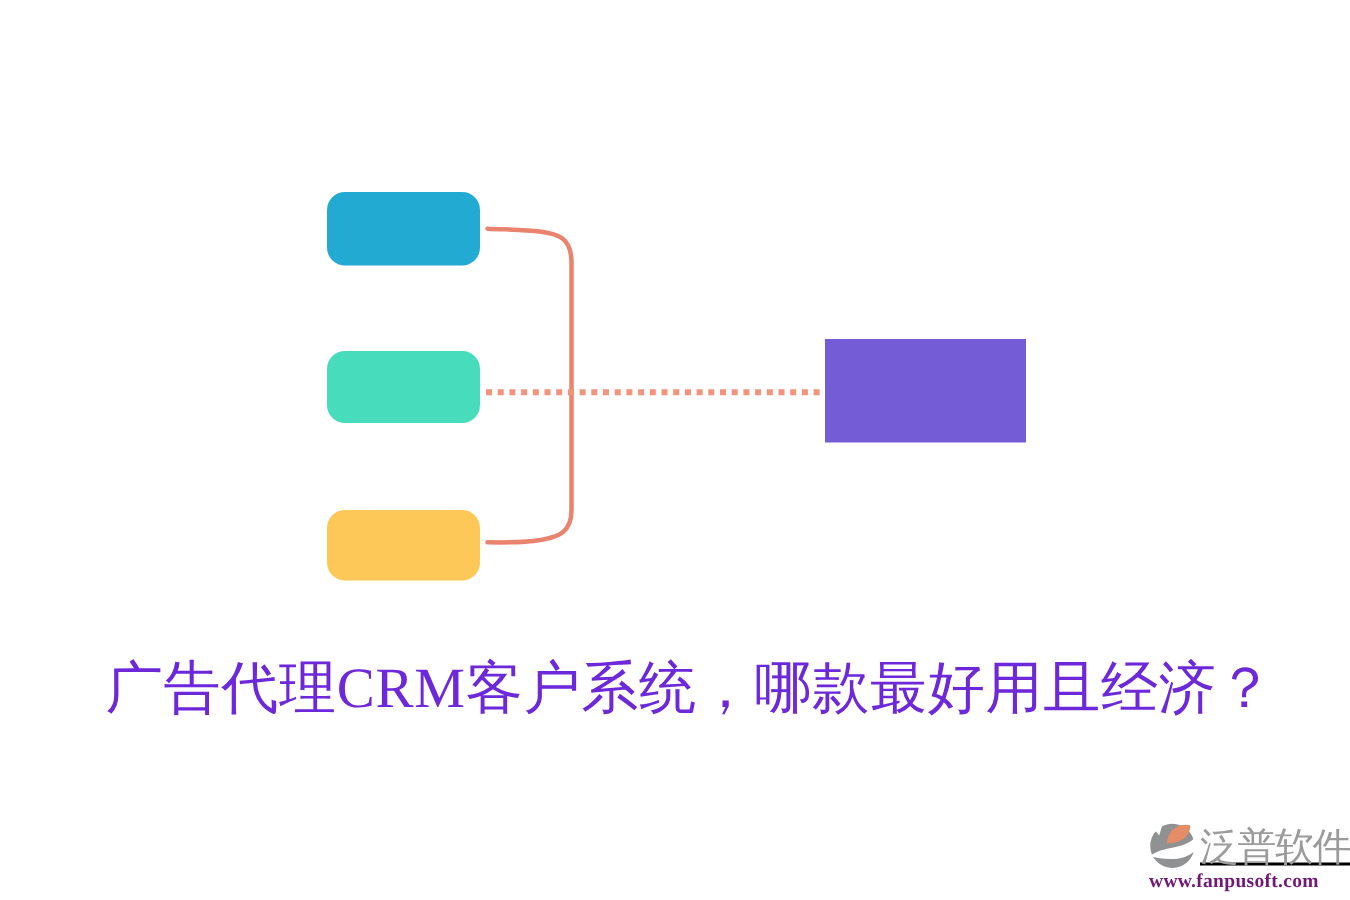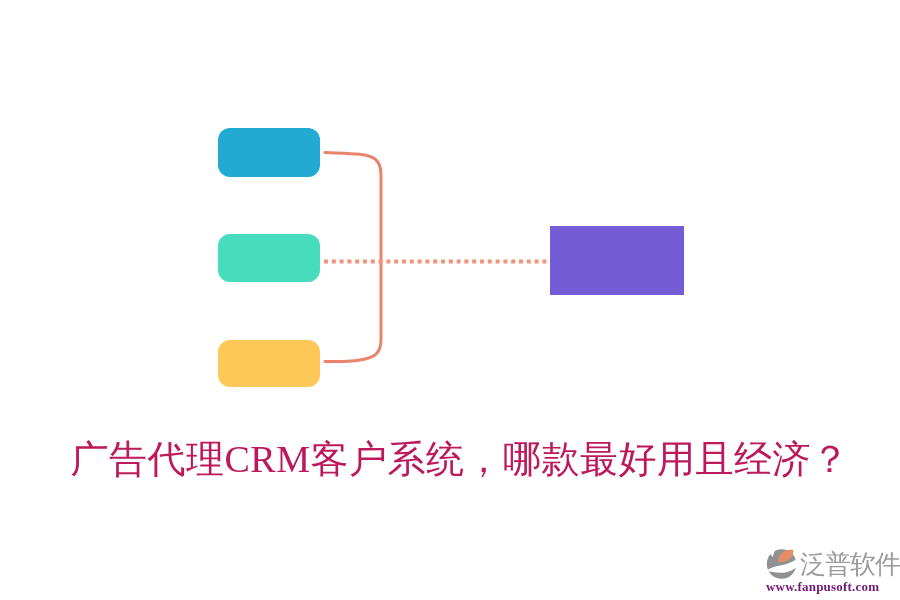--- a/index.html
+++ b/index.html
@@ -36,20 +36,21 @@
   }
   .watermark {
     position: absolute;
     left: 766px;
     top: 546px;
     width: 130px;
   }
   .wm-row {
     display: flex;
     align-items: center;
+    text-decoration: underline;
   }
   .wm-logo {
     width: 32px;
     height: 35px;
     margin-right: 2px;
     flex: 0 0 auto;
   }
   .wm-brand {
     font-family: "Liberation Sans", "DejaVu Sans", sans-serif;
     font-size: 26px;
@@ -83,21 +84,21 @@
 
     <line x1="324" y1="261.5" x2="549" y2="261.5" stroke-width="4" stroke-dasharray="4 3.8" stroke="#f2937b"></line>
 
     <rect x="218" y="128" width="102" height="49" rx="12" fill="#23aad2"></rect>
     <rect x="218" y="234" width="102" height="48" rx="12" fill="#47dcbc"></rect>
     <rect x="218" y="340" width="102" height="47" rx="12" fill="#fdc857"></rect>
 
     <rect x="550" y="226" width="134" height="69" fill="#745cd6"></rect>
   </svg>
 
-  <div class="title" style="color: #be185d; padding-left: 20px;">广告代理CRM客户系统，哪款最好用且经济？</div>
+  <div class="title" style="color: #6d28d9; padding-left: 20px;">广告代理CRM客户系统，哪款最好用且经济？</div>
 
   <div class="watermark">
     <div class="wm-row">
       <svg class="wm-logo" viewBox="0 0 34 38" xmlns="http://www.w3.org/2000/svg">
         <circle cx="16.5" cy="19.5" r="16" fill="#8f9193"></circle>
         <path d="M0 27 C 10 19, 23 23, 34 13 L 34 22 C 24 32, 10 29, 0 27 Z" fill="#ffffff"></path>
         <path d="M2 6 L 10 2 L 7 12 Z" fill="#ffffff"></path>
         <path d="M12.5 17.5 C 13 8, 21 2.5, 29.5 4.5 C 29.5 13, 23 17.5, 12.5 17.5 Z" fill="#e58d67"></path>
       </svg>
       <span class="wm-brand" style="color: rgb(155, 155, 155);">泛普软件</span>

